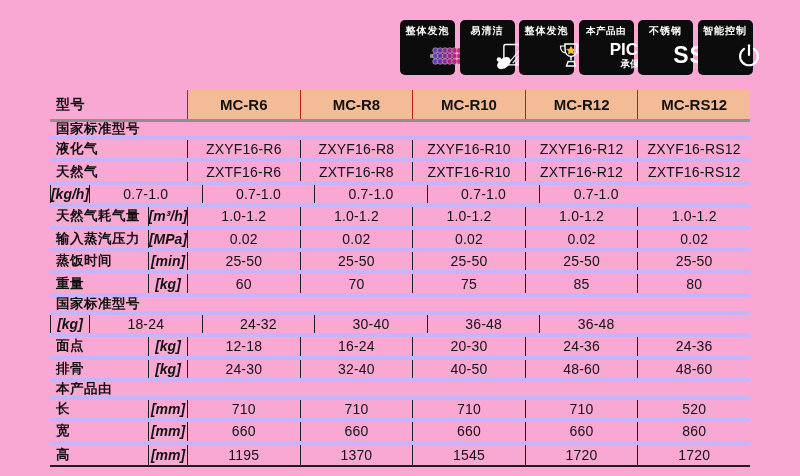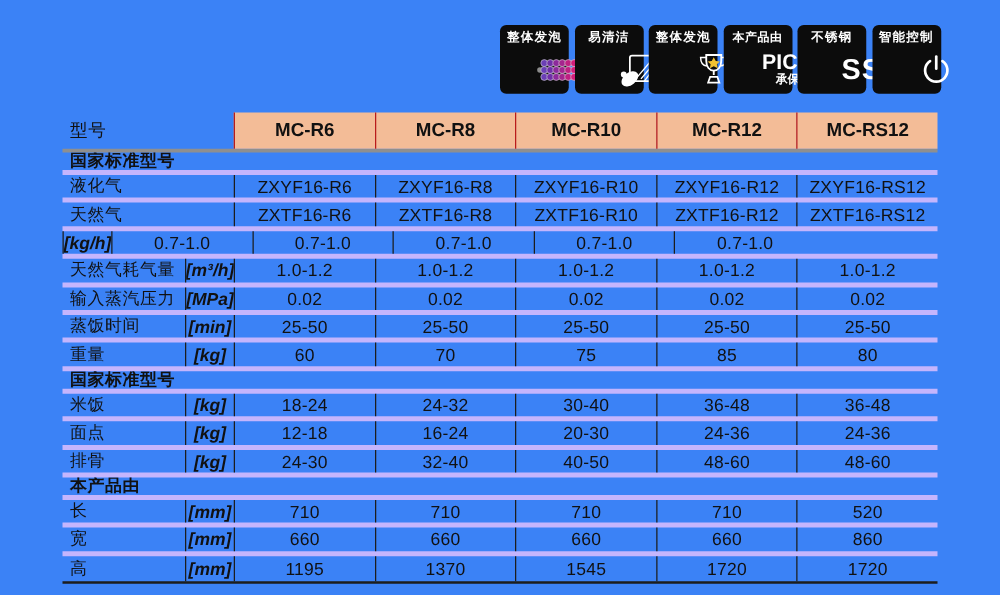--- a/index.html
+++ b/index.html
@@ -1,19 +1,19 @@
 <!DOCTYPE html>
 <html><head>
 <meta charset="utf-8">
 <style>
   html,body{margin:0;padding:0;background:#fff;}
   .page{
     position:relative;
     width:800px;height:476px;
-    background:#3b82f6;
+    background:#f9a8d4;
     font-family:"Liberation Sans","DejaVu Sans",sans-serif;
     color:#111;
     overflow:hidden;
   }
 
   
   .badge-strip{
     position:absolute;
     top:20px;left:400px;
     display:flex;
@@ -83,21 +83,21 @@
   .cell{
     display:flex;
     align-items:center;
     box-sizing:border-box;
     overflow:hidden;
   }
   .label-cell{
     width:98px;
     padding-left:6px;
     font-size:13.5px;
-    font-weight:normal;
+    font-weight:bold;
     letter-spacing:.5px;
   }
   .label-cell.span2{width:137px;}
   .unit-cell{
     width:39px;
     justify-content:center;
     font-size:14px;
     font-weight:bold;
     border-left:1px solid #1d1d1d;
     font-style:italic;
@@ -122,21 +122,21 @@
     justify-content:center;
     font-size:15px;
     font-weight:bold;
     background:#f3bc97;
     border-left:1px solid #b91c1c;
   }
   .header-label{
     width:137px;
     padding-left:6px;
     font-size:14px;
-    font-weight:normal;
+    font-weight:bold;
     letter-spacing:.5px;
   }
 </style>
 </head>
 <body>
 
 <div class="page">
 
   <div class="badge-strip">
       <div class="badge">
@@ -293,21 +293,20 @@
           <div class="cell value-cell">60</div>
           <div class="cell value-cell">70</div>
           <div class="cell value-cell">75</div>
           <div class="cell value-cell">85</div>
           <div class="cell value-cell">80</div>
         </div>
         <div class="t-row section-row">
           <div class="cell section-cell">国家标准型号</div>
         </div>
         <div class="t-row data-row">
-          <div class="cell label-cell">米饭</div>
           <div class="cell unit-cell">[kg]</div>
           <div class="cell value-cell">18-24</div>
           <div class="cell value-cell">24-32</div>
           <div class="cell value-cell">30-40</div>
           <div class="cell value-cell">36-48</div>
           <div class="cell value-cell">36-48</div>
         </div>
         <div class="t-row data-row">
           <div class="cell label-cell">面点</div>
           <div class="cell unit-cell">[kg]</div>

